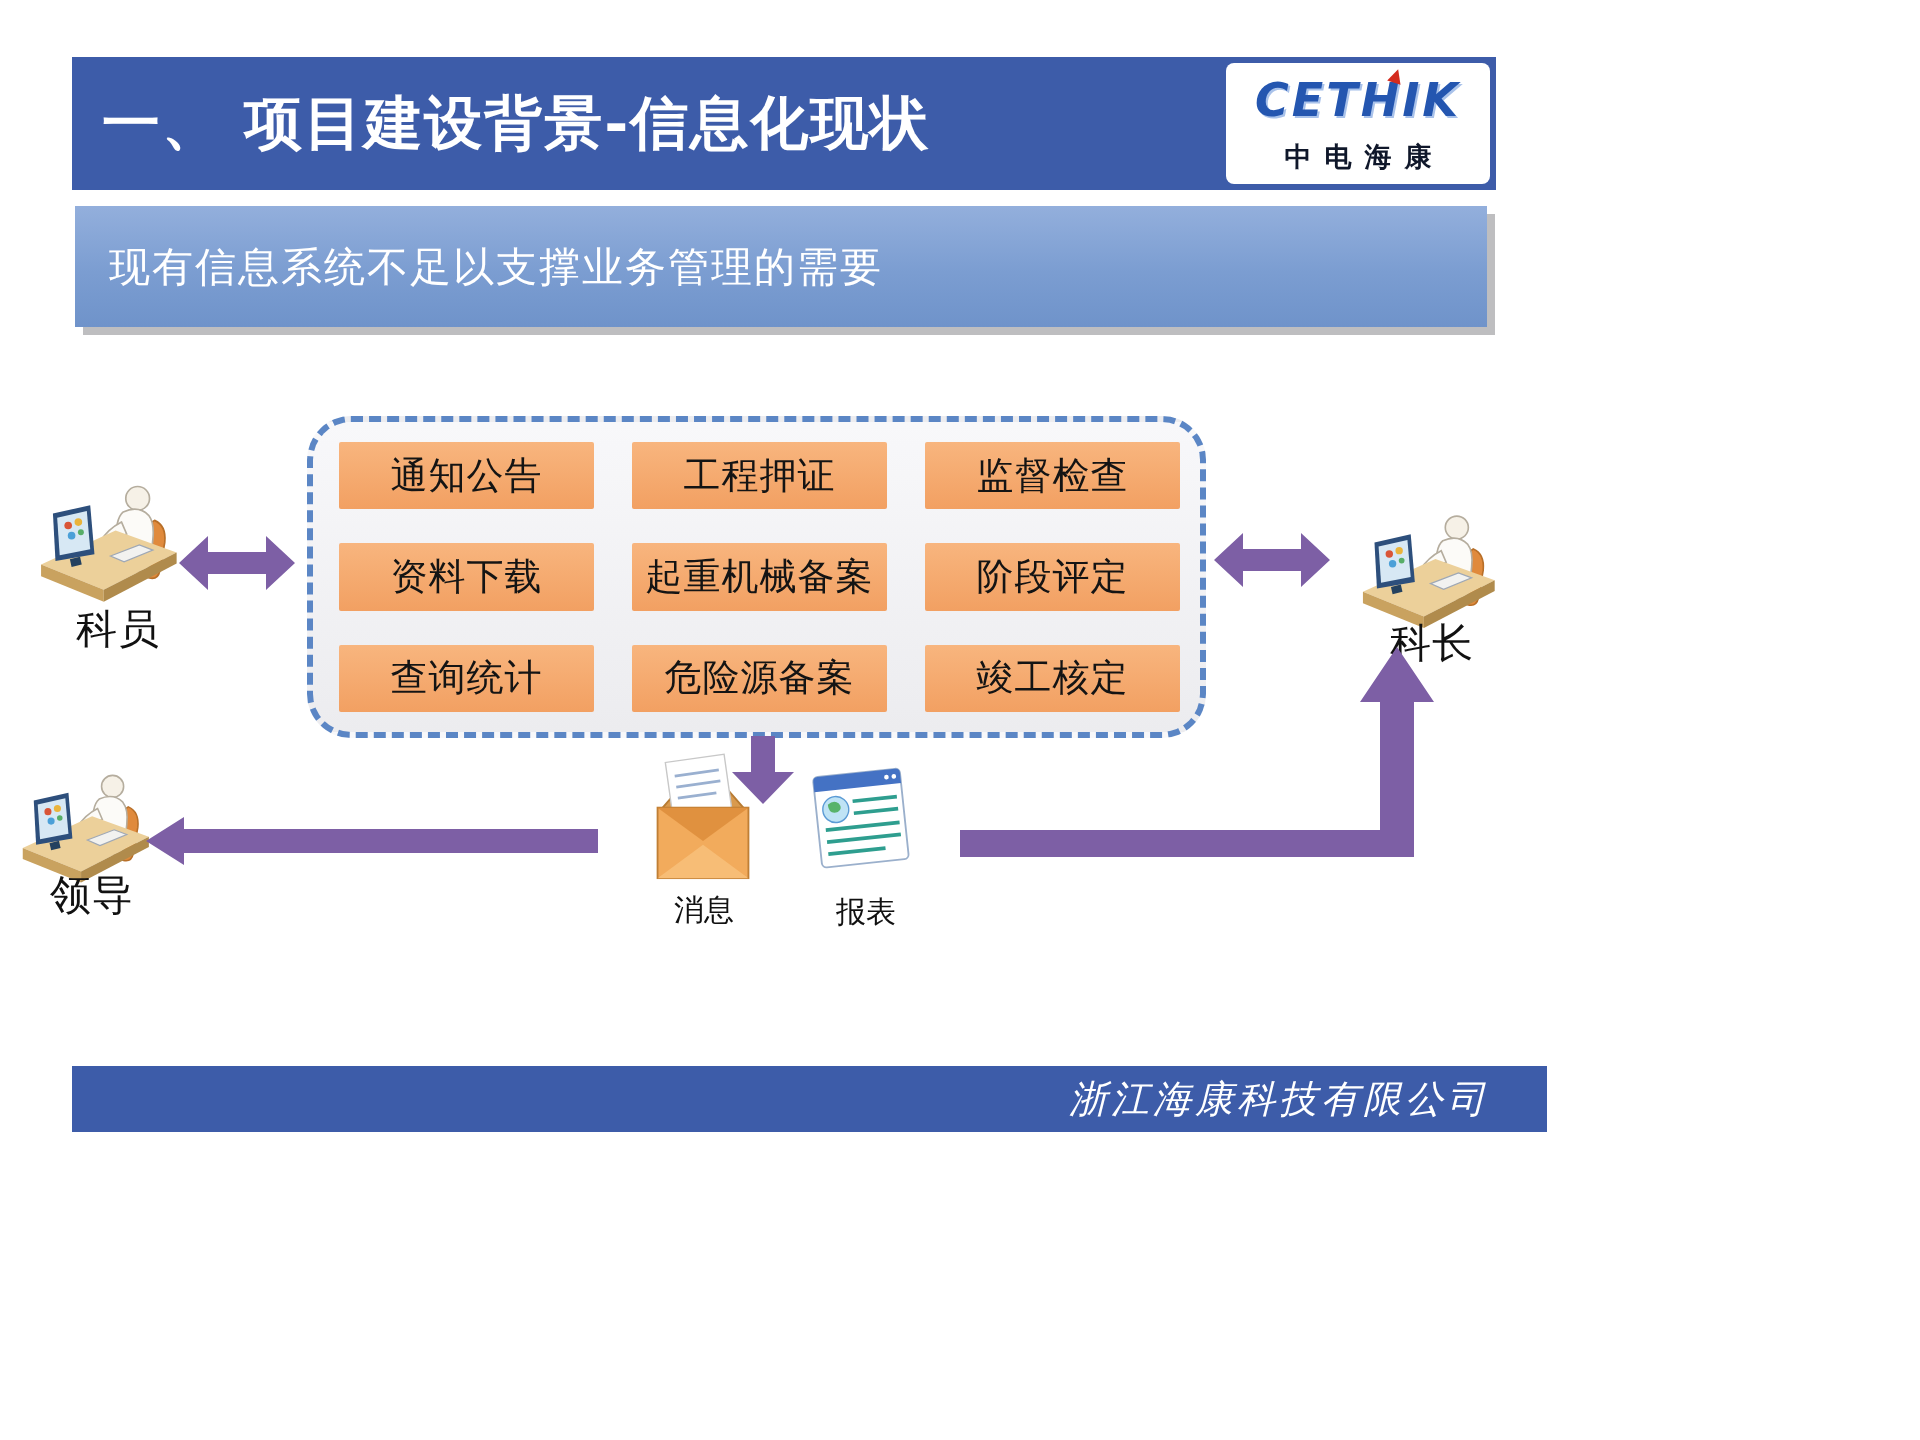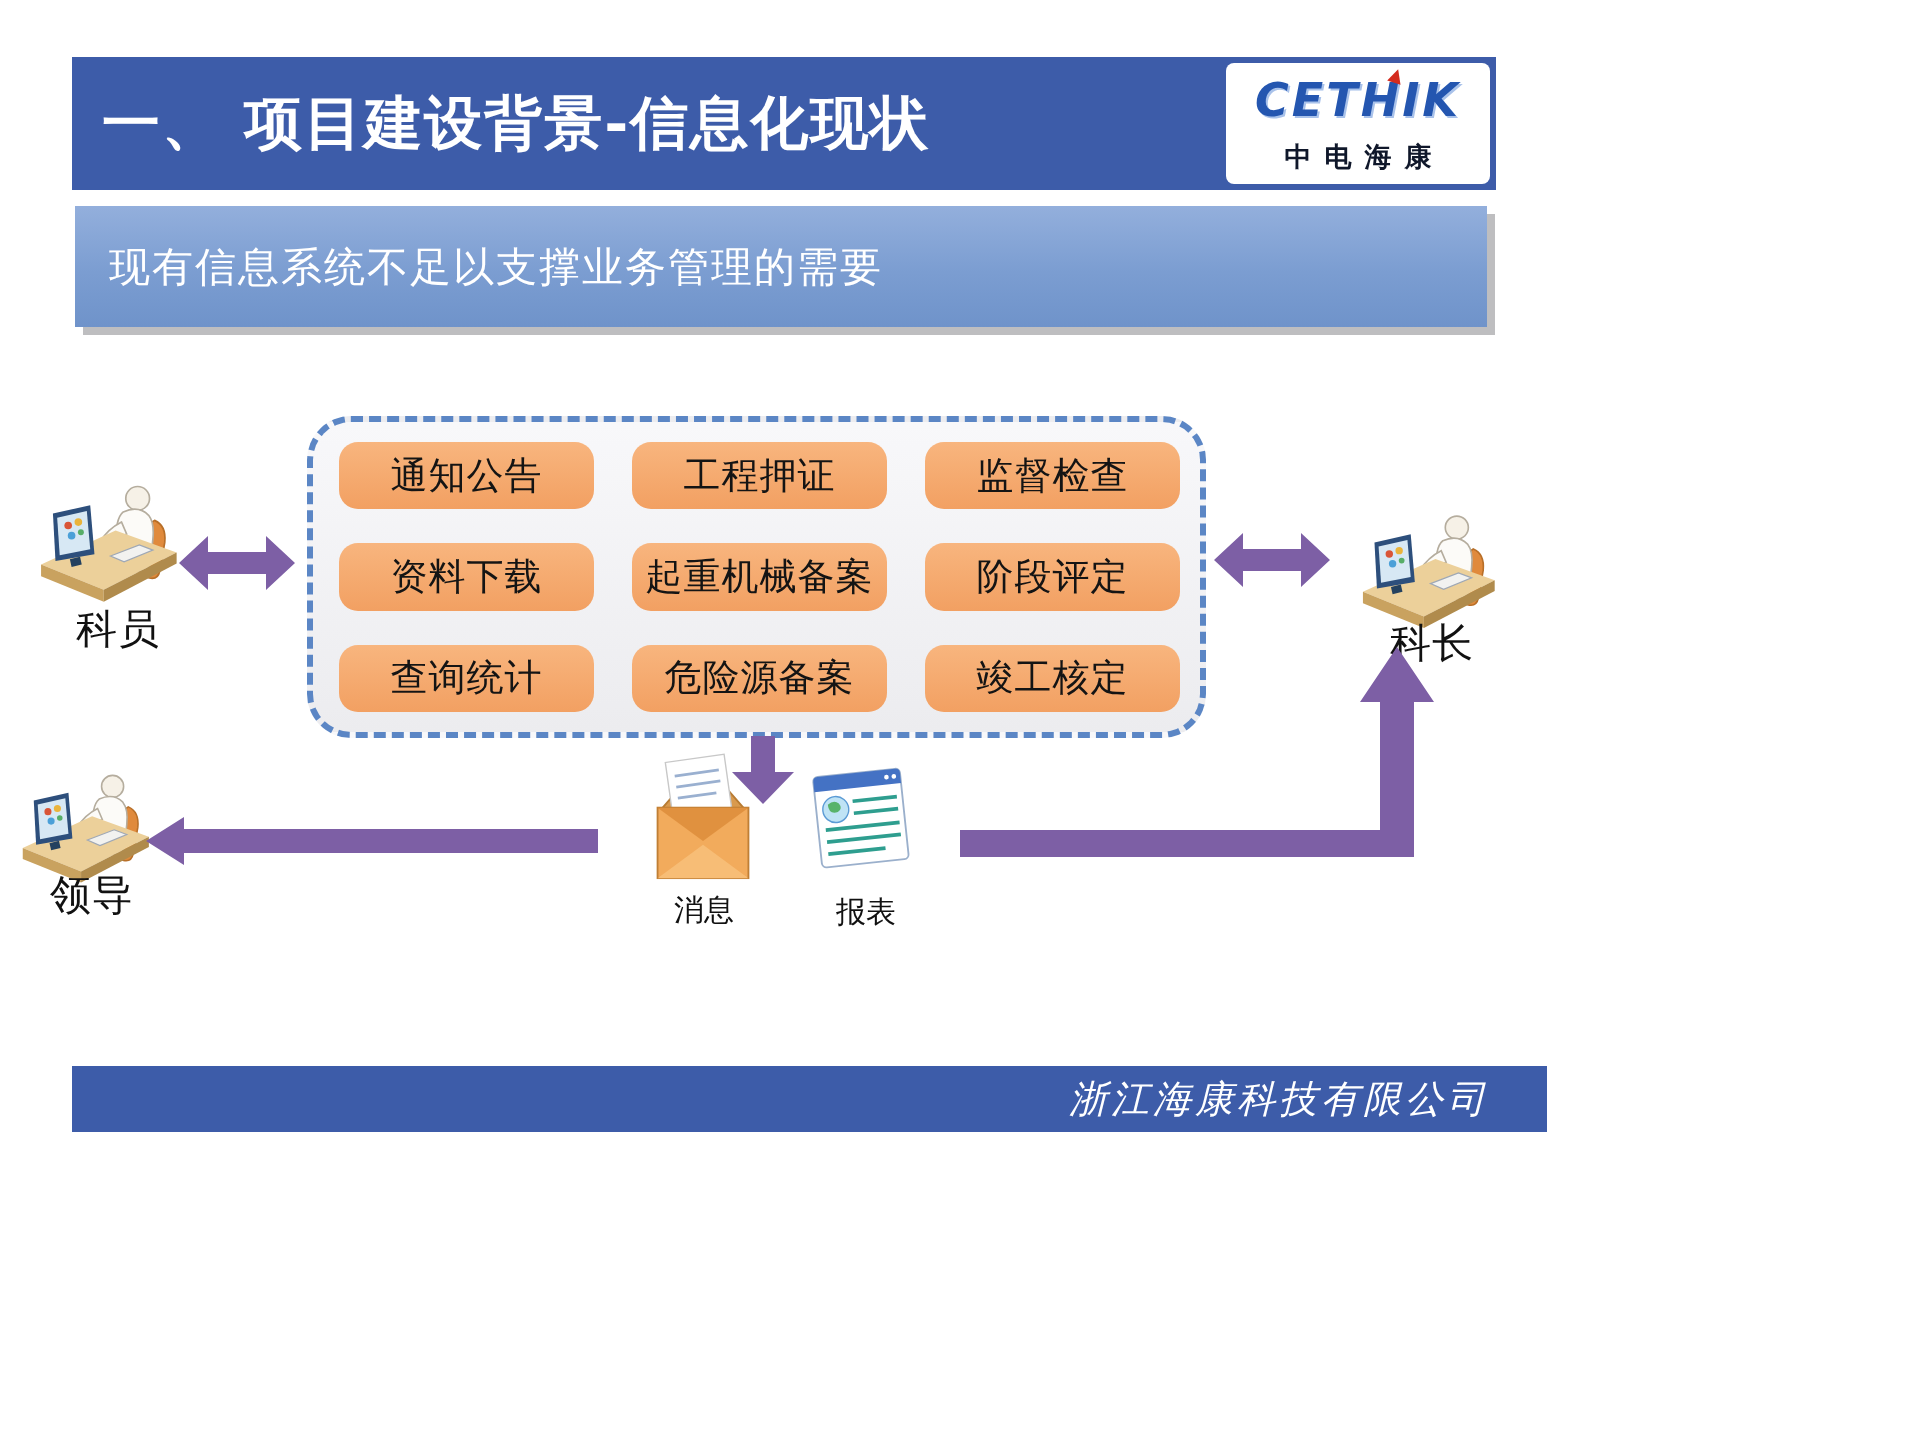--- a/index.html
+++ b/index.html
@@ -34,21 +34,21 @@
                  letter-spacing:2px; white-space:nowrap; }
 
   
   .module-box { position:absolute; left:307px; top:416px; width:899px; height:322px;
                 background:linear-gradient(180deg,#f8f8fa,#ececef);
                 border:6px dashed #5b86c5; border-radius:44px; box-sizing:border-box; }
   .module-grid { position:absolute; left:18px; top:20px; right:20px; bottom:20px;
                  display:grid; grid-template-columns:1fr 1fr 1fr;
                  grid-template-rows:1fr 1fr 1fr; column-gap:30px; row-gap:34px; }
   .module-btn { background:linear-gradient(180deg,#f8b57e,#f2a062);
-                border-radius:19px; display:flex; align-items:center; justify-content:center;
+                border-radius:2px; display:flex; align-items:center; justify-content:center;
                 font-size:37px; color:#141414; letter-spacing:1px;margin-left:8px; }
 
   
   .person { position:absolute; }
   .person svg { width:100%; height:100%; }
   .actor-label { position:absolute; color:#111; font-size:41px; text-align:center;
                  width:160px; letter-spacing:1px; }
   .artifact { position:absolute; }
   .artifact svg { width:100%; height:100%; }
   .artifact-label { position:absolute; color:#111; font-size:30px; text-align:center; width:120px; }

